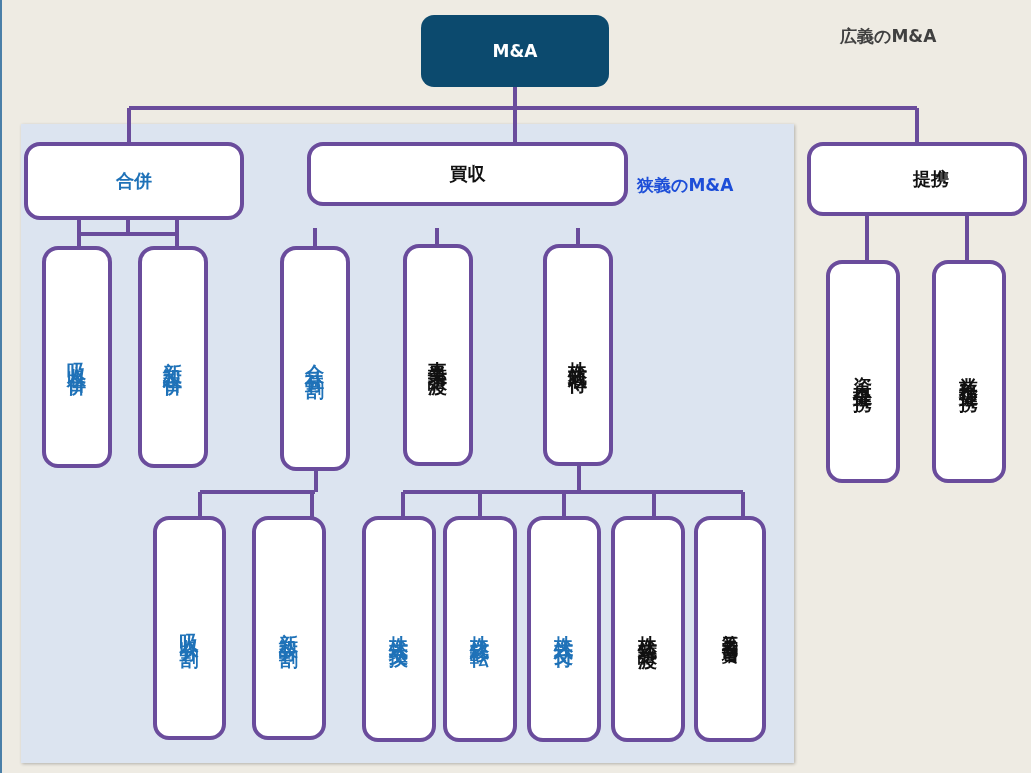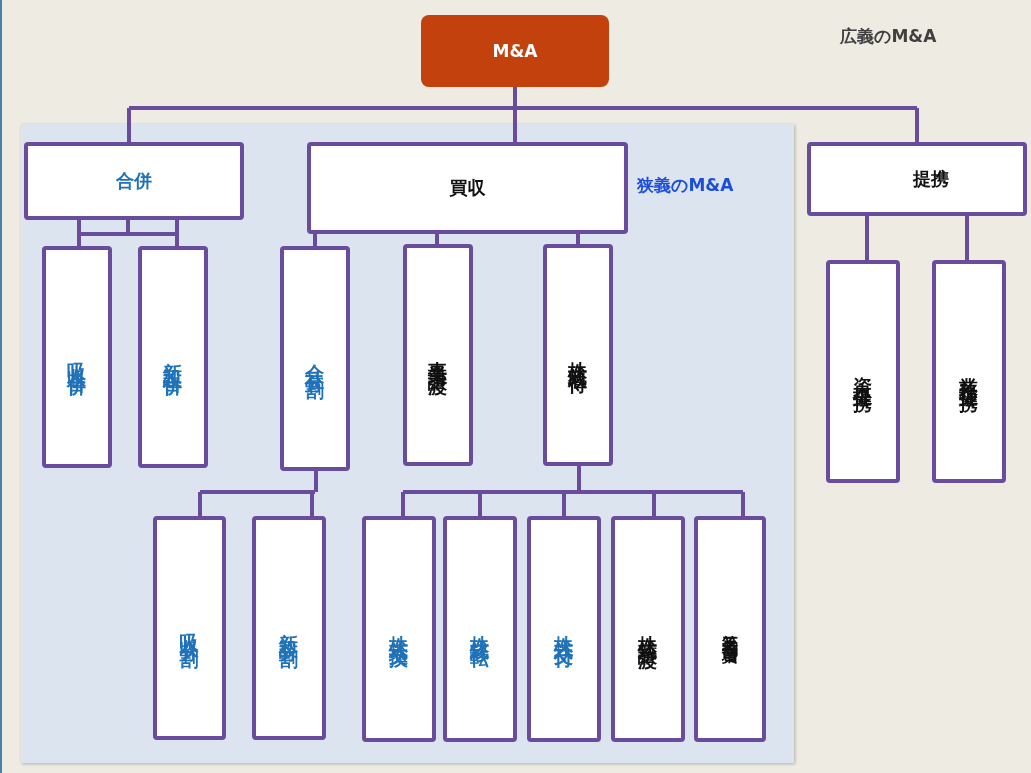--- a/index.html
+++ b/index.html
@@ -9,31 +9,31 @@
     font-family: "DejaVu Sans", "Liberation Sans", sans-serif;
   }
   .left-edge { position: absolute; left: 0; top: 0; width: 2px; height: 773px; background: #4a7fa8; }
   .narrow-bg {
     position: absolute; left: 21px; top: 124px; width: 773px; height: 639px;
     background: #dce4f0; box-shadow: 1px 1px 3px rgba(0,0,0,0.25);
   }
   svg.lines { position: absolute; left: 0; top: 0; }
   .node {
     position: absolute; box-sizing: border-box; background: #ffffff;
-    border: 4px solid #6a4c9c; border-radius: 4px;
+    border: 4px solid #6a4c9c; border-radius: 16px;
     display: flex; align-items: center; justify-content: center;
     font-weight: bold; color: #111;
   }
   .node.blue { color: #1f72b8; }
   .node.h { font-size: 18px; }
   .node.v span { writing-mode: vertical-rl; text-orientation: upright; font-size: 19px; letter-spacing: 5px; line-height: 1; }
   .node.v.small span { font-size: 16px; letter-spacing: 2px; }
   .root {
     position: absolute; left: 421px; top: 15px; width: 188px; height: 72px; box-sizing: border-box;
-    background: #c2410c; border-radius: 8px; color: #fff; font-weight: bold; font-size: 17px;
+    background: #0c4a6e; border-radius: 13px; color: #fff; font-weight: bold; font-size: 17px;
     display: flex; align-items: center; justify-content: center;
   }
   .label { position: absolute; font-weight: bold; font-size: 17px; }
   .label.broad { left: 840px; top: 25px; color: #404040; }
   .label.narrow { left: 637px; top: 174px; color: #1d4ed8; }
 </style>
 </head>
 <body>
 
 <div class="left-edge"></div>
@@ -59,21 +59,21 @@
 <div class="root">
     <span>M&amp;A</span>
   </div>
 
 <div class="label broad">広義のM&amp;A</div>
 <div class="label narrow">狭義のM&amp;A</div>
 
 <div class="node h blue" style="left:24px;top:142px;width:220px;height:78px;">
     <span>合併</span>
   </div>
-<div class="node h" style="left:307px;top:142px;width:321px;height:92px;text-align:center;">
+<div class="node h" style="left:307px;top:142px;width:321px;height:64px;text-align:center;">
     <span>買収</span>
   </div>
 <div class="node h" style="left:807px;top:142px;width:220px;height:74px;padding-left:28px;">
     <span>提携</span>
   </div>
 
 <div class="node v blue" style="left:42px;top:246px;width:70px;height:222px;">
     <span>吸収合併</span>
   </div>
 <div class="node v blue" style="left:138px;top:246px;width:70px;height:222px;">

